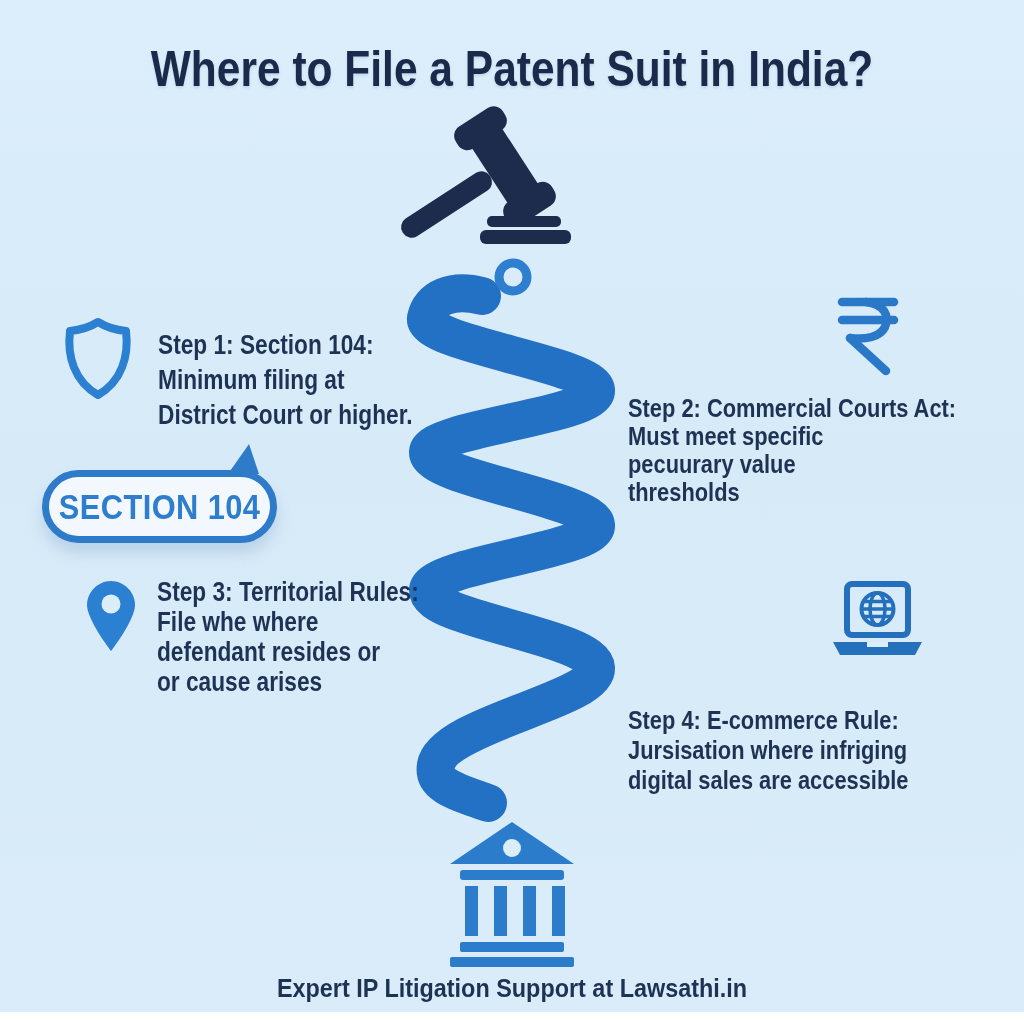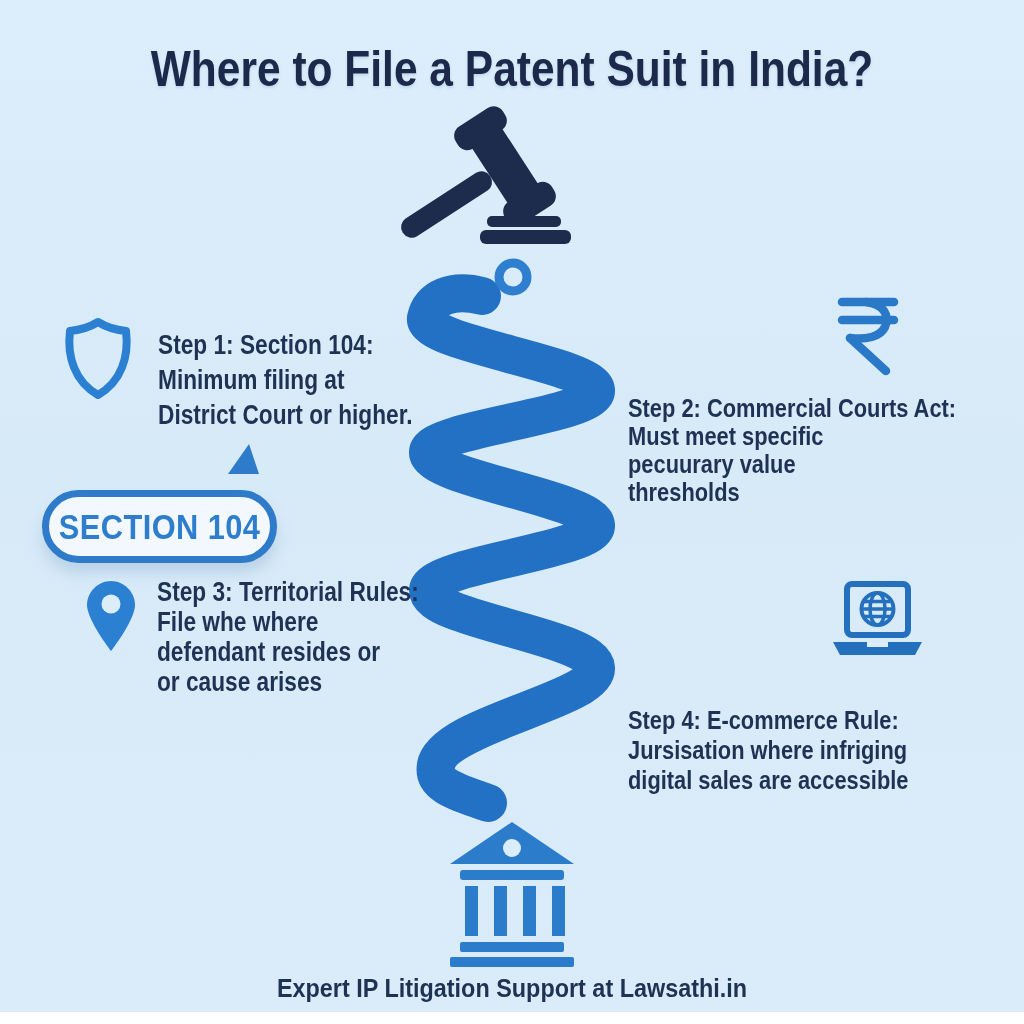--- a/index.html
+++ b/index.html
@@ -18,21 +18,21 @@
   .step{
     position:absolute;font-weight:bold;color:#1e3254;
     transform:scaleX(.84);transform-origin:left top;
   }
   .step span{display:block;white-space:nowrap;}
   .step1{left:158px;top:328px;font-size:27px;line-height:35px;}
   .step2{left:628px;top:394px;font-size:26px;line-height:28px;}
   .step3{left:157px;top:577px;font-size:27px;line-height:30px;}
   .step4{left:628px;top:705px;font-size:26px;line-height:30px;}
   .badge{
-    position:absolute;left:42px;top:490px;width:235px;height:73px;box-sizing:border-box;
+    position:absolute;left:42px;top:470px;width:235px;height:73px;box-sizing:border-box;
     border:7px solid #2e7cc9;border-radius:40px;background:#f2f8fd;
     display:flex;align-items:center;justify-content:center;
     box-shadow:0 10px 14px rgba(110,150,190,.28);
   }
   .badge span{
     font-size:35px;font-weight:bold;color:#2e7ecd;letter-spacing:.5px;
     transform:scaleX(.88);white-space:nowrap;
   }
   .footer{
     position:absolute;left:0;right:0;top:973px;text-align:center;

